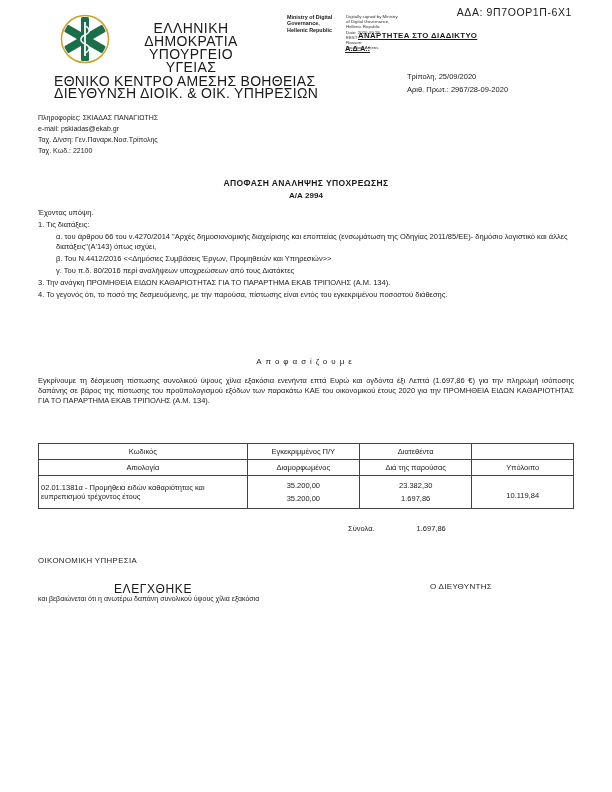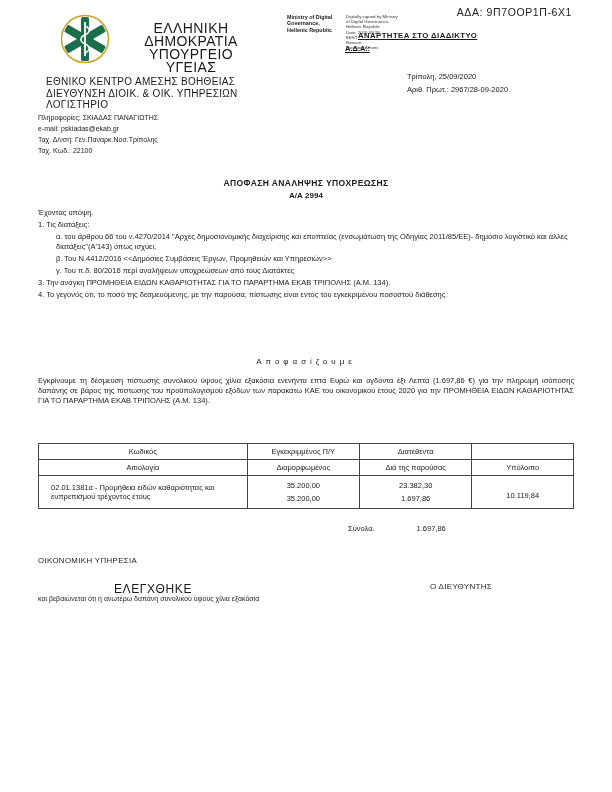--- a/index.html
+++ b/index.html
@@ -9,32 +9,32 @@
     font-family:"Liberation Sans","DejaVu Sans",sans-serif; color:#1a1a1a; overflow:hidden;
   }
   .ada-top { position:absolute; top:6px; right:40px; font-size:10.5px; letter-spacing:0.6px; color:#222; }
   .logo { position:absolute; left:60px; top:14px; width:50px; height:50px; }
   .ministry { position:absolute; left:126px; top:22px; width:130px; text-align:center; font-size:14px; line-height:13px; letter-spacing:0.4px; }
   .dgov { position:absolute; left:287px; top:14px; display:flex; gap:5px; align-items:flex-start; }
   .dgov-name { font-size:5.4px; font-weight:bold; line-height:6.4px; width:54px; }
   .dgov-sig { font-size:4.4px; line-height:5.2px; width:62px; color:#333; }
   .posting { position:absolute; left:358px; top:31px; font-size:7.8px; font-weight:bold; text-decoration:underline; letter-spacing:0.4px; }
   .ada-label { position:absolute; left:345px; top:44px; font-size:7.5px; font-weight:bold; text-decoration:underline; }
-  .org { position:absolute; left:46px; top:76px; font-size:10px; line-height:11.5px; letter-spacing:0.3px; }
+  .org { position:absolute; left:54px; top:76px; font-size:14px; line-height:11.5px; letter-spacing:0.3px; }
   .meta { position:absolute; left:407px; top:70px; font-size:7.5px; line-height:13px; }
   .contact { position:absolute; left:38px; top:112px; font-size:7px; line-height:11px; }
   .title { position:absolute; top:178px; left:0; width:100%; text-align:center; font-weight:bold; font-size:8.5px; letter-spacing:0.4px; }
   .title-num { position:absolute; top:191px; left:0; width:100%; text-align:center; font-weight:bold; font-size:8px; }
   .body-block { position:absolute; left:38px; top:208px; width:536px; font-size:7.5px; line-height:9.6px; }
   .body-block .li { margin-top:2.5px; }
   .body-block .sub { margin-left:18px; }
   .decision-word { position:absolute; top:357px; left:0; width:100%; text-align:center; font-size:8px; letter-spacing:4px; }
   .decision-par { position:absolute; left:38px; top:376px; width:536px; font-size:7.5px; line-height:9.8px; text-align:justify; }
   table.budget { position:absolute; left:38px; top:443px; width:536px; border-collapse:collapse; font-size:7.5px; table-layout:fixed; }
-  table.budget td { border:1px solid #444; text-align:center; padding:3px 12px; vertical-align:middle; }
+  table.budget td { border:1px solid #444; text-align:center; padding:3px 2px; vertical-align:middle; }
   table.budget td.desc { text-align:left; line-height:9.5px; }
   table.budget .num-stack div { line-height:13px; }
   table.budget td.rem { vertical-align:bottom; padding-bottom:8px; }
   .totals { position:absolute; left:348px; top:524px; font-size:7.5px; display:flex; gap:42px; }
   .fin-service { position:absolute; left:38px; top:556px; font-size:7.8px; letter-spacing:0.4px; }
   .checked { position:absolute; left:38px; top:582px; width:230px; text-align:center; font-size:12px; letter-spacing:0.6px; }
   .director-title { position:absolute; left:430px; top:582px; font-size:8px; letter-spacing:0.3px; }
   .verify { position:absolute; left:38px; top:594px; width:234px; font-size:7px; line-height:9.2px; }
   .account-code { position:absolute; left:60px; top:648px; font-size:7.5px; }
   .director-name { position:absolute; left:382px; top:641px; font-size:8px; letter-spacing:0.3px; }
@@ -82,21 +82,20 @@
         <div>Location: Athens</div>
       </div>
   </div>
 
   <div class="posting">ΑΝΑΡΤΗΤΕΑ ΣΤΟ ΔΙΑΔΙΚΤΥΟ</div>
   <div class="ada-label">Α.Δ.Α.:</div>
 
   <div class="org">
       <div>ΕΘΝΙΚΟ ΚΕΝΤΡΟ ΑΜΕΣΗΣ ΒΟΗΘΕΙΑΣ</div>
       <div>ΔΙΕΥΘΥΝΣΗ ΔΙΟΙΚ. &amp; ΟΙΚ. ΥΠΗΡΕΣΙΩΝ</div>
-      <div>ΛΟΓΙΣΤΗΡΙΟ</div>
     </div>
 
   <div class="meta">
     <div>Τρίπολη,  25/09/2020</div>
     <div>Αριθ. Πρωτ.: 2967/28-09-2020</div>
   </div>
 
   <div class="contact">
       <div>Πληροφορίες: ΣΚΙΑΔΑΣ ΠΑΝΑΓΙΩΤΗΣ</div>
       <div>e-mail: pskiadas@ekab.gr</div>

